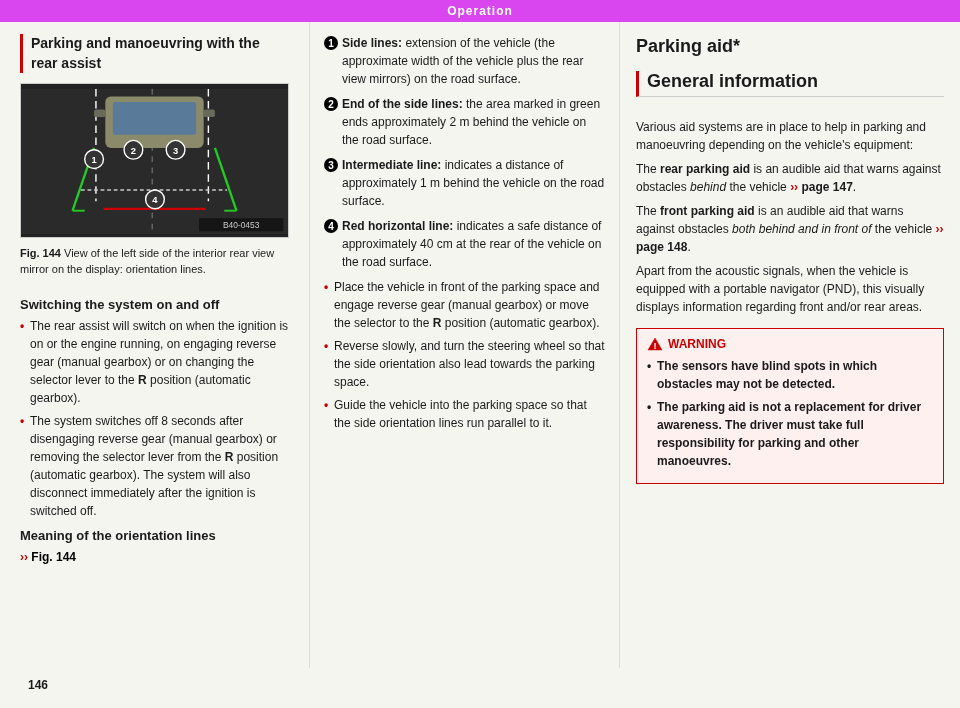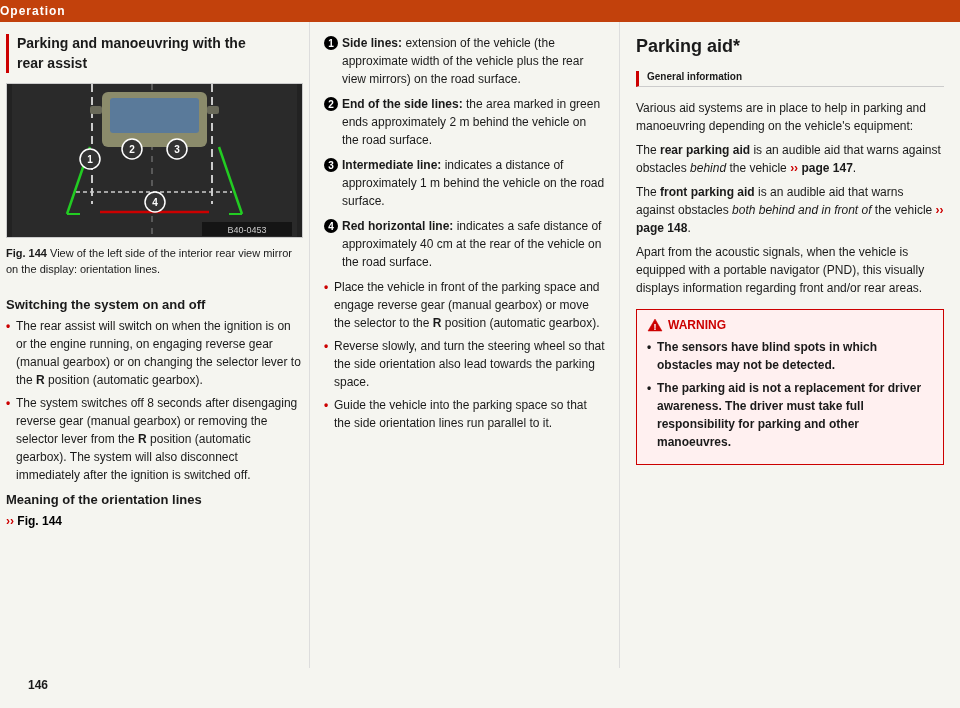--- a/index.html
+++ b/index.html
@@ -15,60 +15,61 @@
     }
     .page {
       width: 960px;
       min-height: 708px;
       background: #f5f5f0;
       display: flex;
       flex-direction: column;
       padding: 0;
     }
     .operation-header {
-      background: #c2410c;
+      background: #d946ef;
       color: #fff;
+      text-align: center;
       font-size: 12px;
       font-weight: bold;
       padding: 4px 0;
       letter-spacing: 1px;
     }
     .content-area {
       display: flex;
       flex: 1;
       padding: 0;
     }
     .left-col {
       flex: 0 0 310px;
-      padding: 12px 6px;
+      padding: 12px 20px;
       border-right: 1px solid #ddd;
     }
     .mid-col {
       flex: 0 0 310px;
       padding: 12px 14px;
       border-right: 1px solid #ddd;
     }
     .right-col {
       flex: 1;
       padding: 12px 16px;
     }
     .section-title {
       font-size: 14px;
       font-weight: bold;
       border-left: 3px solid #c00;
       padding-left: 8px;
       margin-bottom: 10px;
       line-height: 1.4;
     }
     .subsection-title {
-      font-size: 10px;
+      font-size: 18px;
       font-weight: bold;
       border-left: 3px solid #c00;
       padding-left: 8px;
-      margin-bottom: 12px;
+      margin-bottom: 21px;
       border-bottom: 1px solid #ccc;
       padding-bottom: 4px;
     }
     .fig-container {
       border: 1px solid #ccc;
       margin-bottom: 8px;
       background: #222;
       position: relative;
       height: 155px;
       overflow: hidden;

